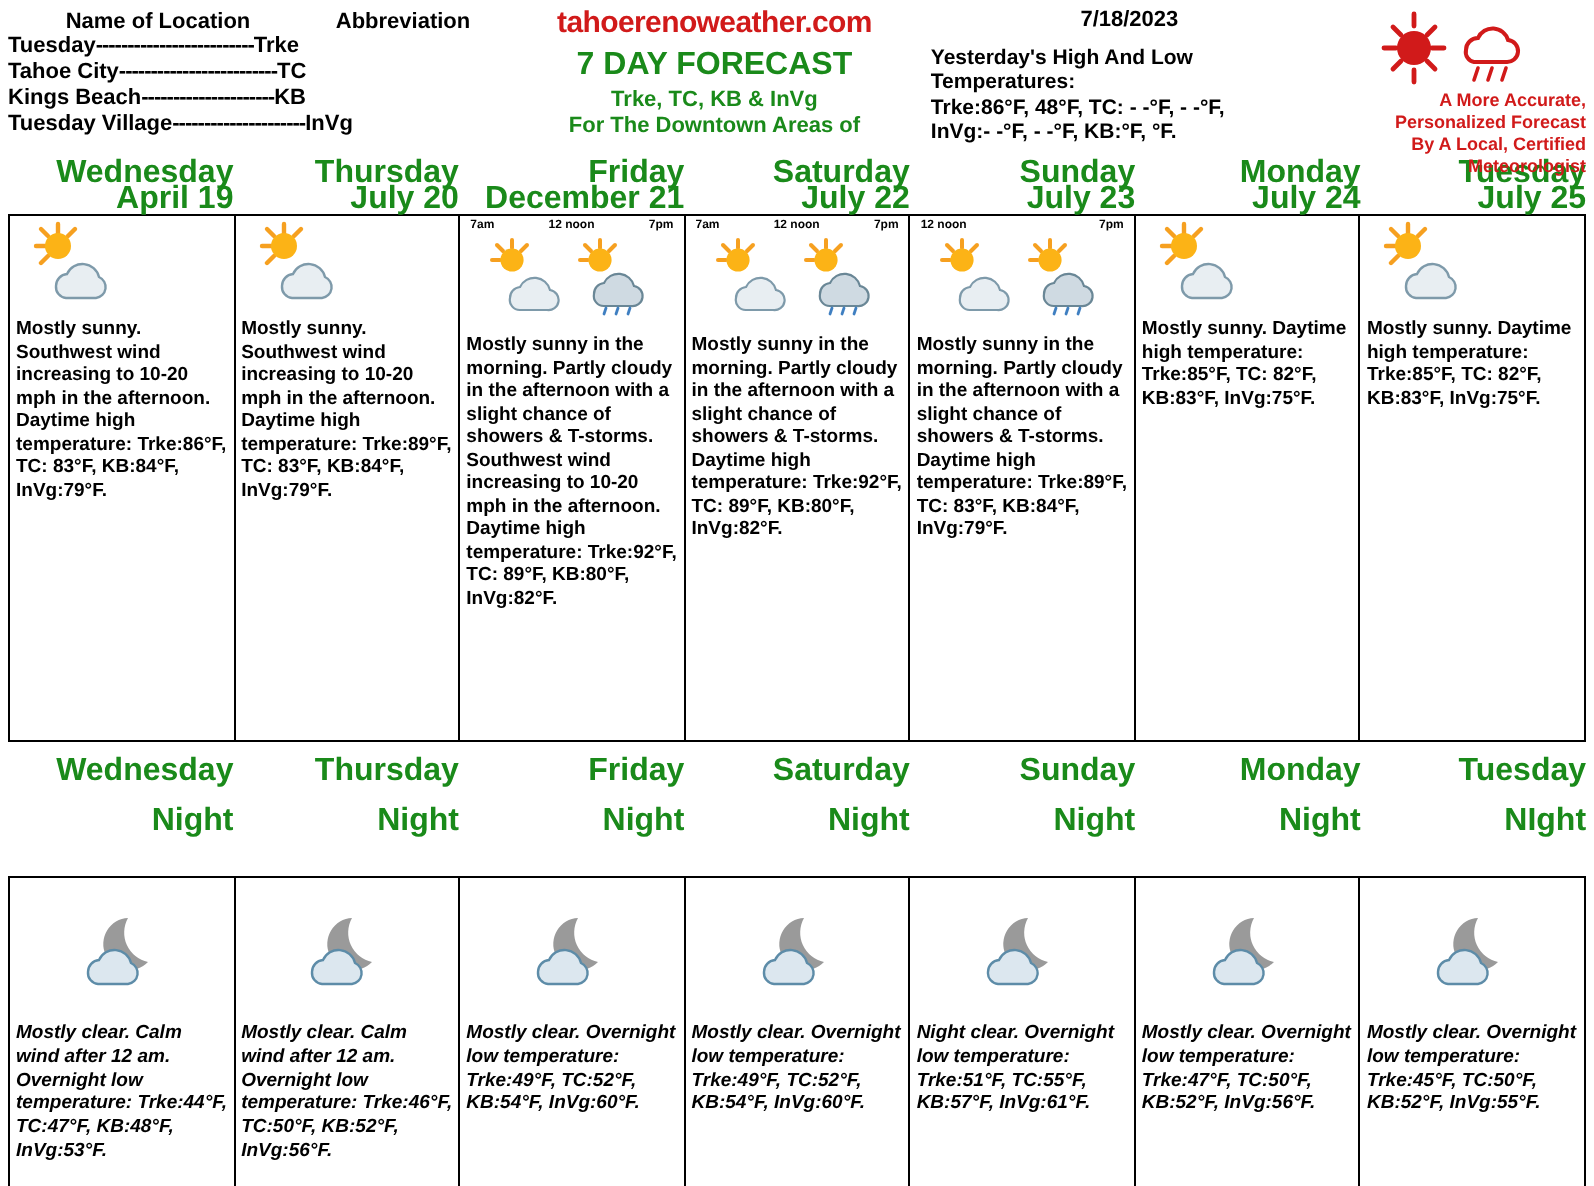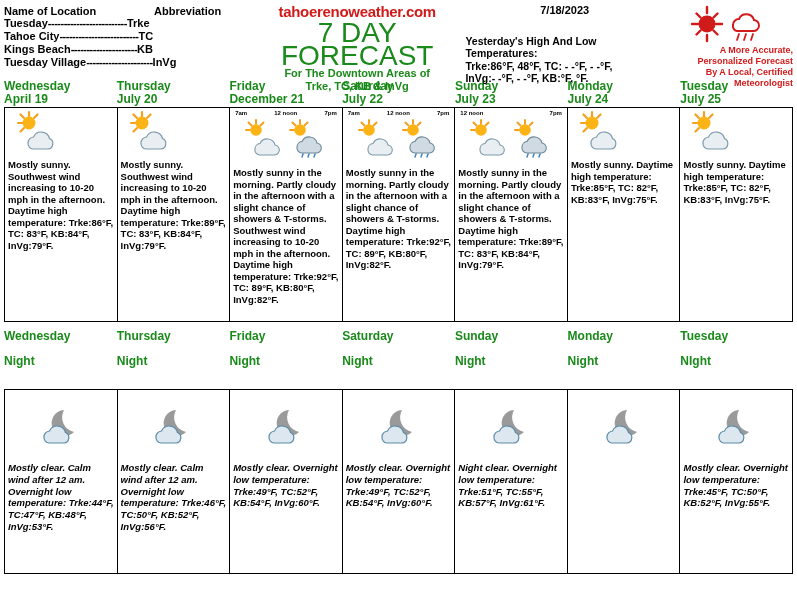--- a/index.html
+++ b/index.html
@@ -10,54 +10,54 @@
     font-family: "Liberation Sans", sans-serif;
     color: #000;
     overflow: hidden;
   }
   .page { position: relative; width: 797px; height: 593px; }
 
   
   .header { display: flex; width: 797px; height: 78px; padding: 3px 4px 0 4px; }
   .hdr-col { position: relative; }
   .hdr-legend { width: 245px; padding-top: 2px; }
-  .legend-title-row { display:flex; font-weight: bold; font-size: 11px; }
+  .legend-title-row { display:flex; font-weight: bold; font-size: 11px; text-align: center; }
   .legend-title-row .c1 { width: 150px; }
   .legend-title-row .c2 { width: 95px; }
   .legend-row { display:flex; font-weight: bold; font-size: 11px; line-height: 13px; white-space: nowrap; }
   .legend-row .dots { letter-spacing: -0.5px; }
 
   .hdr-center { width: 218px; text-align: center; }
   .site-url { color: #d11a1a; font-weight: bold; font-size: 15px; letter-spacing: -0.3px; }
-  .fc-title { color: #1a8a1a; font-weight: normal; font-size: 28px; line-height: 23px; margin-top: 1px; }
+  .fc-title { color: #1a8a1a; font-weight: bold; font-size: 16px; line-height: 23px; margin-top: 1px; }
   .fc-sub { color: #1a8a1a; font-weight: bold; font-size: 11px; line-height: 13px; }
 
   .hdr-yhl { width: 200px; font-size: 10.5px; font-weight: bold; line-height: 12.5px; padding-top: 1px; }
-  .hdr-date { text-align: center; font-weight: bold; font-size: 11px; margin-bottom: 18px; }
+  .hdr-date { text-align: center; font-weight: bold; font-size: 11px; margin-bottom: 6px; }
 
   .hdr-right { width: 130px; text-align: right; }
   .hdr-right .tag { color: #d11a1a; font-weight: bold; font-size: 9px; line-height: 11px; }
   .suncloud-art { height: 42px; display:flex; align-items:center; justify-content:center; gap:2px; }
 
   
   .dayhdr { display: flex; width: 789px; margin: 2px 4px 1px 4px; }
   .dayhdr > div {
-    flex: 1 1 0; text-align: left; color: #1a8a1a; font-weight: bold;
-    font-size: 12px; line-height: 13px;
+    flex: 1 1 0; text-align: right; color: #1a8a1a; font-weight: bold;
+    font-size: 16px; line-height: 13px;
   }
   .dayhdr .dnum { display:block; }
 
   
   .grid { display: flex; width: 789px; margin: 0 4px; border: 1px solid #000; }
   .cell {
     flex: 1 1 0; border-right: 1px solid #000; padding: 2px 3px 3px 3px;
     position: relative;
   }
   .cell:last-child { border-right: none; }
-  .day-grid { height: 215px; }
+  .day-grid { height: 264px; }
   .night-grid { height: 185px; }
 
   .timebar { display:flex; justify-content: space-between; font-size: 6px; font-weight: bold; padding: 0 2px; height: 8px; }
   .icon-row { display:flex; justify-content: center; align-items: flex-start; height: 46px; gap: 2px; }
   .icon-row.single { justify-content: flex-start; padding-left: 6px; }
   .desc { font-size: 9.5px; line-height: 11.5px; font-weight: bold; margin-top: 3px; }
   .night-icon-row { height: 70px; display:flex; align-items:center; justify-content:center; }
   .night-desc { font-size: 9.5px; line-height: 11.8px; font-weight: bold; }
 
   
@@ -95,22 +95,22 @@
       <div class="legend-row">
         <span>Tuesday Village</span>
         <span class="dots"> ---------------------</span>
         <span>InVg</span>
       </div>
     </div>
 
     <div class="hdr-col hdr-center">
       <div class="site-url">tahoerenoweather.com</div>
       <div class="fc-title">7 DAY FORECAST</div>
+      <div class="fc-sub">Trke, TC, KB &amp; InVg</div>
       <div class="fc-sub">For The Downtown Areas of</div>
-      <div class="fc-sub">Trke, TC, KB &amp; InVg</div>
     </div>
 
     <div class="hdr-col hdr-yhl">
       <div class="hdr-date">7/18/2023</div>
       <div>Yesterday's High And Low Temperatures:</div>
       <div>Trke:86°F, 48°F, TC: - -°F, - -°F,</div>
       <div>InVg:- -°F, - -°F, KB:°F, °F.</div>
     </div>
 
     <div class="hdr-col hdr-right">
@@ -436,20 +436,21 @@
       <div class="night-desc">Night clear.  Overnight low temperature: Trke:51°F, TC:55°F, KB:57°F, InVg:61°F.</div>
     </div>
 
     <div class="cell">
       <div class="night-icon-row">
         <svg class="nicon" viewBox="0 0 54 42">
           <path d="M30 4 a13 13 0 1 0 10 22 a15 15 0 0 1 -10 -22 z" fill="#9a9a9a"></path>
           <path d="M10 31 a6 6 0 0 1 5.5 -6 a8.5 8.5 0 0 1 16 1.5 a5.5 5.5 0 0 1 -1.5 10.5 H15 a5.5 5.5 0 0 1 -5 -6 z" fill="#dce7ef" stroke="#5d8ca8" stroke-width="1.2"></path>
         </svg>
       </div>
+      <div class="night-desc">Mostly clear.  Overnight low temperature: Trke:47°F, TC:50°F, KB:52°F, InVg:56°F.</div>
     </div>
 
     <div class="cell">
       <div class="night-icon-row">
         <svg class="nicon" viewBox="0 0 54 42">
           <path d="M30 4 a13 13 0 1 0 10 22 a15 15 0 0 1 -10 -22 z" fill="#9a9a9a"></path>
           <path d="M10 31 a6 6 0 0 1 5.5 -6 a8.5 8.5 0 0 1 16 1.5 a5.5 5.5 0 0 1 -1.5 10.5 H15 a5.5 5.5 0 0 1 -5 -6 z" fill="#dce7ef" stroke="#5d8ca8" stroke-width="1.2"></path>
         </svg>
       </div>
       <div class="night-desc">Mostly clear.  Overnight low temperature: Trke:45°F, TC:50°F, KB:52°F, InVg:55°F.</div>

